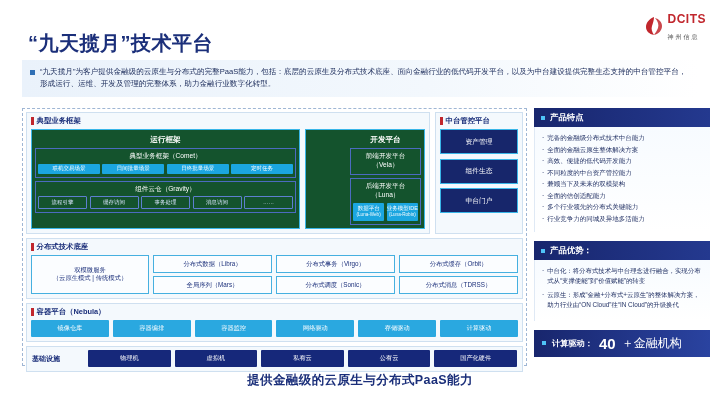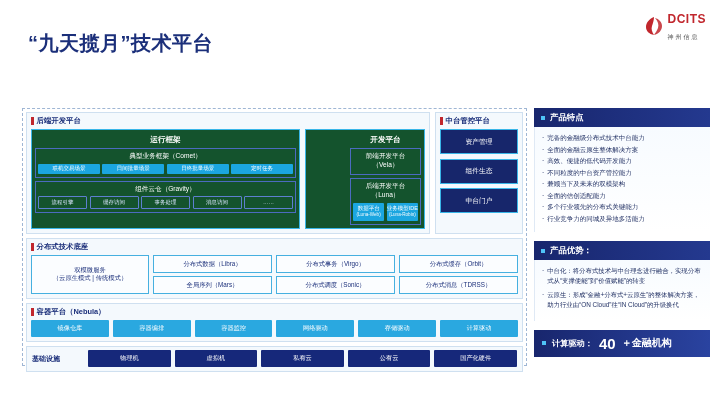--- a/index.html
+++ b/index.html
@@ -142,21 +142,21 @@
   .li .dot{flex:0 0 auto;}
   .li-adv{display:flex;gap:3px;font-size:6.4px;line-height:1.55;color:#223164;margin-bottom:4px;}
 
   .case{
     background:linear-gradient(90deg,#18266d 0%,#2a43a0 100%);
     padding:5px 8px;display:flex;align-items:center;gap:6px;
   }
   .case .sq{width:4px;height:4px;background:#4fc3f7;}
   .case-label{color:#fff;font-size:8.2px;font-weight:bold;}
   .case-num{color:#fff;font-size:15px;font-weight:bold;}
-  .case-unit{color:#fff;font-size:10px;font-weight:bold;}
+  .case-unit{color:#fff;font-size:12px;font-weight:normal;}
 
   
   .footer{
     position:absolute;left:0;top:372px;width:720px;text-align:center;
     font-size:12.5px;font-weight:bold;color:#1b2f7a;letter-spacing:.4px;
   }
 </style>
 </head>
 <body>
 
@@ -170,29 +170,35 @@
       </svg>
     </span>
     <span class="logo-txt">
       <span class="logo-en">DCITS</span><br>
       <span class="logo-cn">神州信息</span>
     </span>
   </div>
 
   <div class="page-title">“九天揽月”技术平台</div>
 
+  <div class="intro">
+    <div class="intro-row">
+      <span class="intro-bullet"></span>
+      <span class="intro-text">“九天揽月”为客户提供金融级的云原生与分布式的完整PaaS能力，包括：底层的云原生及分布式技术底座、面向金融行业的低代码开发平台，以及为中台建设提供完整生态支持的中台管控平台，形成运行、运维、开发及管理的完整体系，助力金融行业数字化转型。</span>
+    </div>
+  </div>
 
   <div class="diagram">
 
     <div class="row-main">
 
       <div class="panel lowcode">
         <div class="panel-head">
           <span class="panel-bar"></span>
-          <span class="panel-name">后端开发平台</span>
+          <span class="panel-name">典型业务框架</span>
         </div>
         <div class="lowcode-inner">
 
           <div class="darkbox runtime">
             <div class="darkbox-title">运行框架</div>
 
             <div class="subbox">
               <div class="subbox-title">典型业务框架（Comet）</div>
               <div class="chip-row">
                 <span class="chip">联机交易场景</span>
@@ -364,14 +370,15 @@
 
     <div class="case">
       <span class="sq"></span>
       <span class="case-label">计算驱动：</span>
       <span class="case-num">40</span>
       <span class="case-unit">＋金融机构</span>
     </div>
 
   </div>
 
+  <div class="footer">提供金融级的云原生与分布式PaaS能力</div>
 
 </div>
 
 </body></html>

